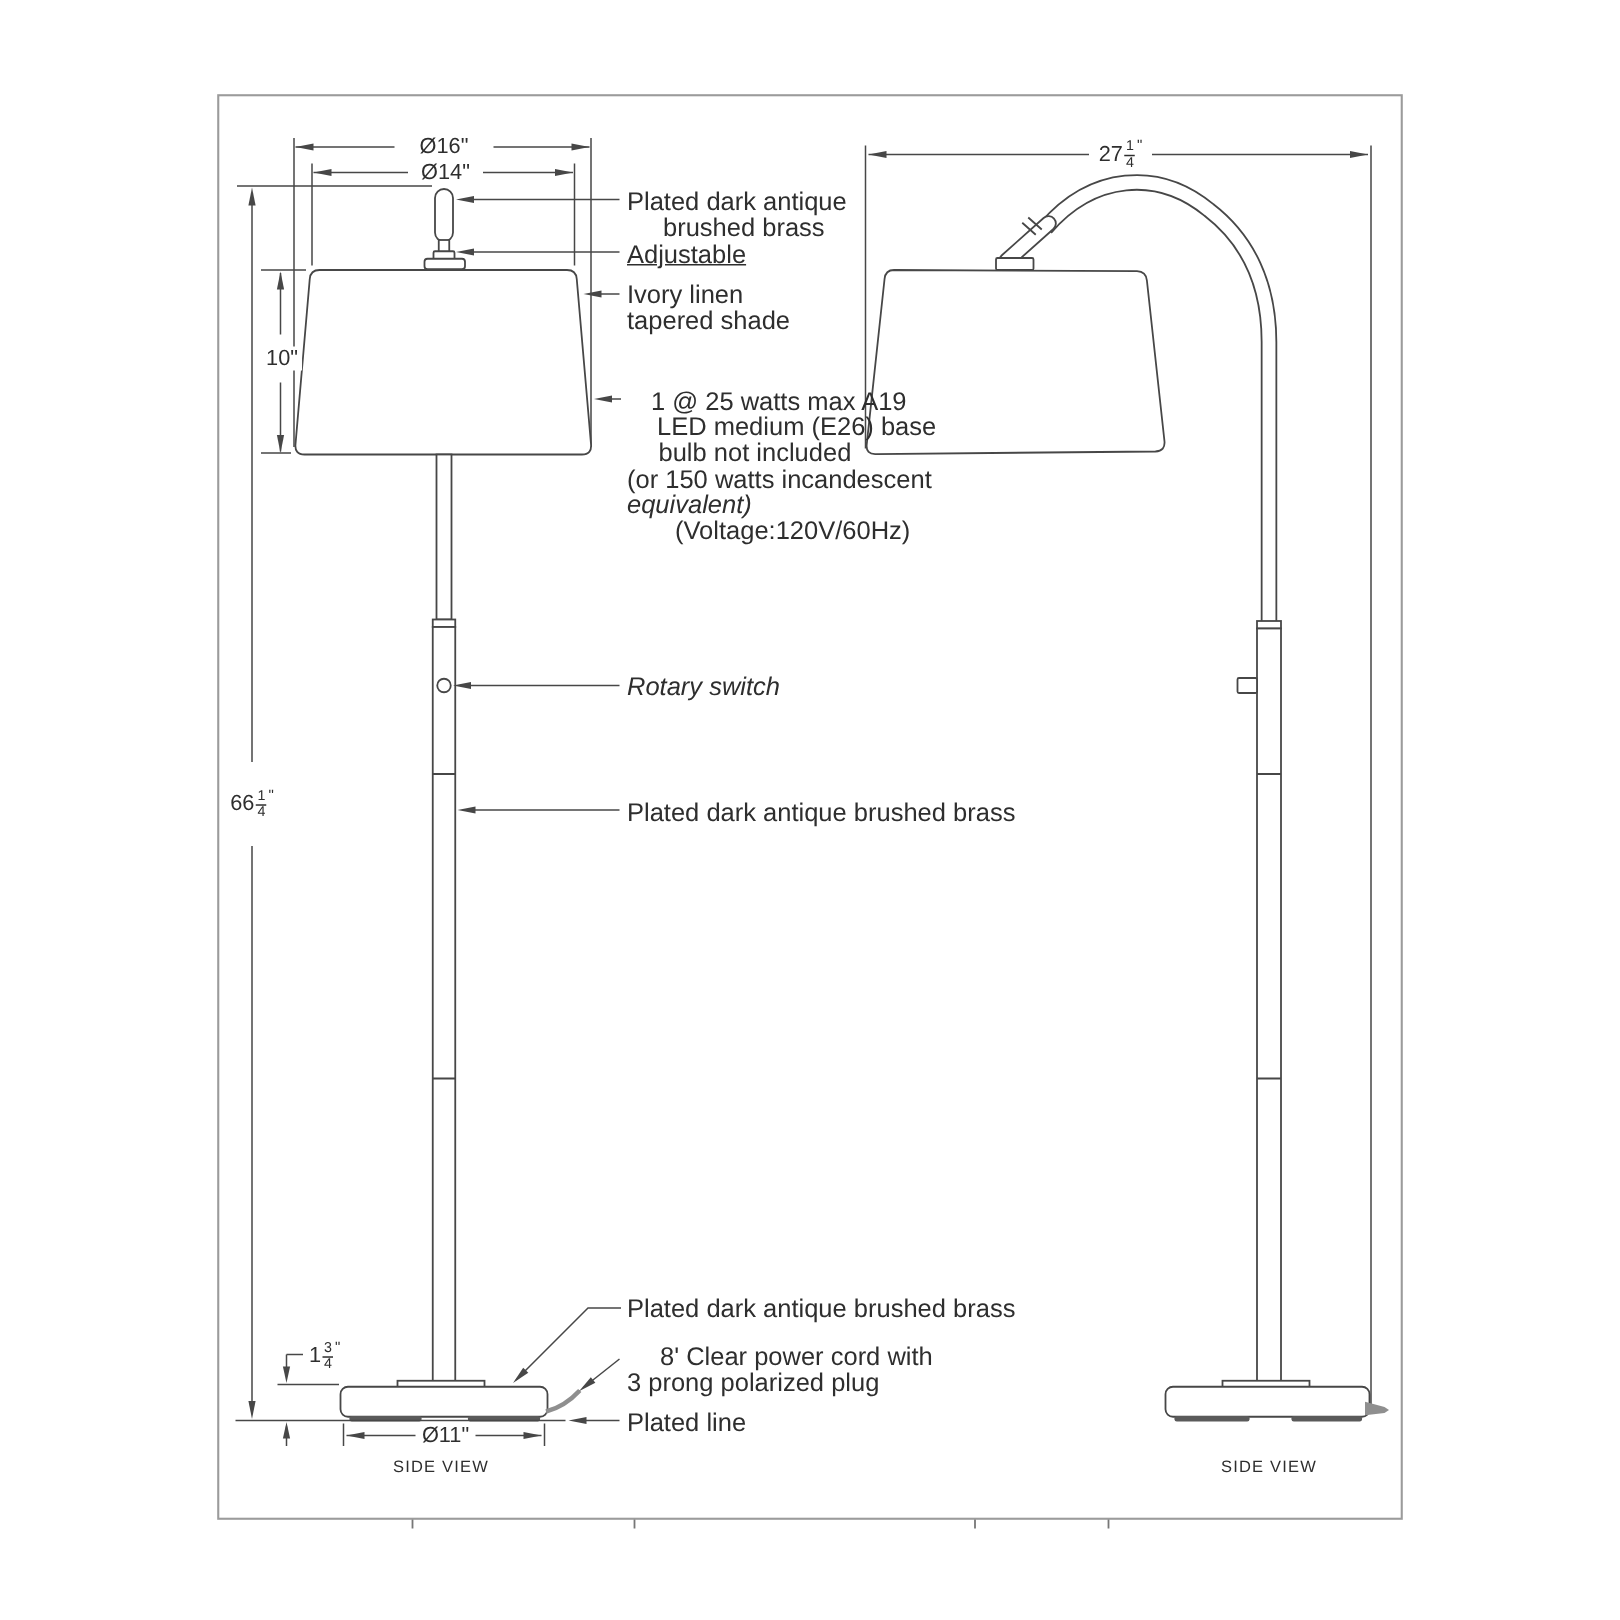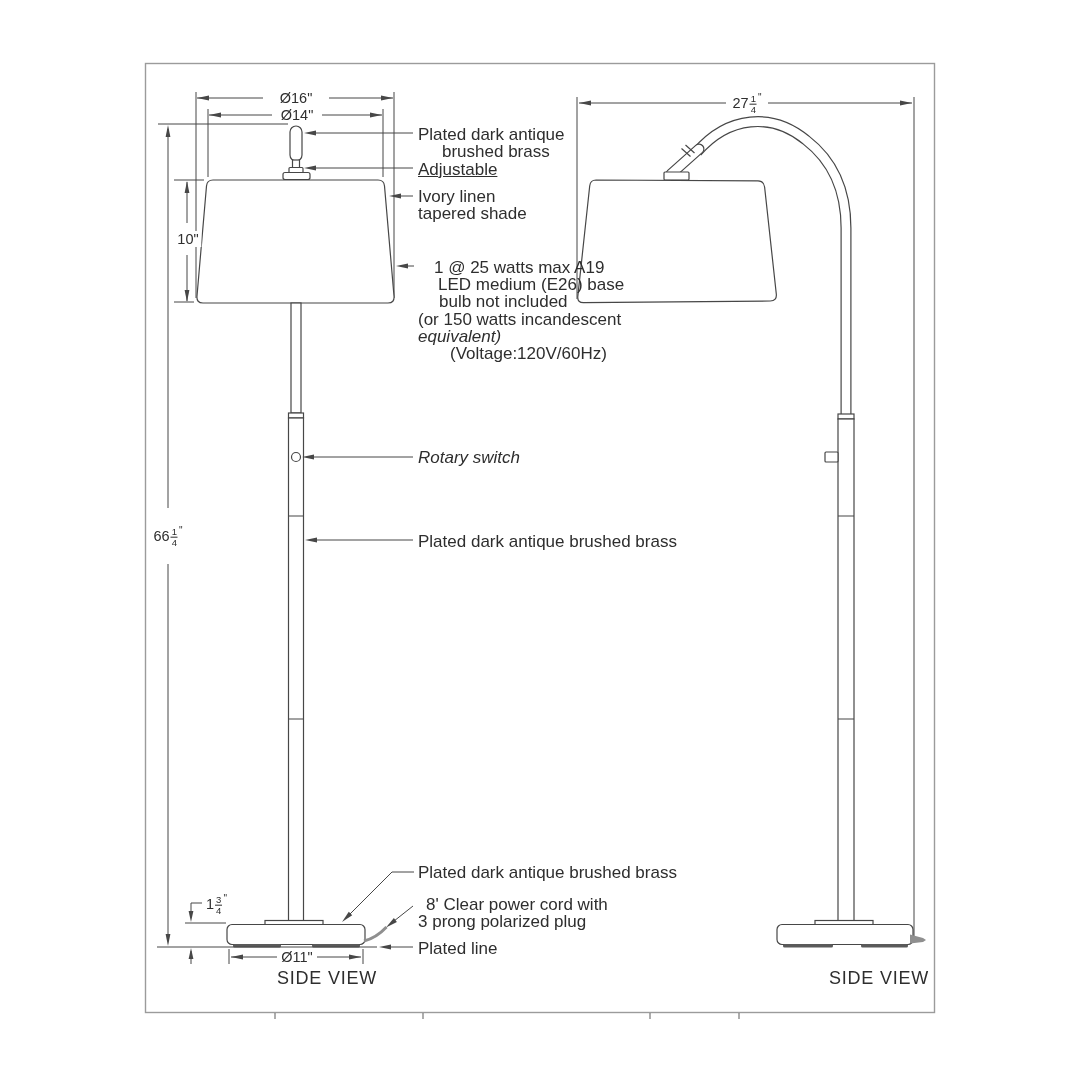--- a/index.html
+++ b/index.html
@@ -3,22 +3,22 @@
 <meta charset="utf-8">
 <style>
   html,body{margin:0;padding:0;background:#fff;}
   #canvas{position:relative;width:1080px;height:1080px;background:#fff;overflow:hidden;
           font-family:"Liberation Sans", sans-serif;color:#2e2e2e;}
   #linework{position:absolute;left:0;top:0;}
   .lbl{position:absolute;font-size:17px;line-height:17.3px;color:#2e2e2e;white-space:nowrap;}
   .dimlbl{position:absolute;font-size:14.5px;color:#2e2e2e;background:#fff;padding:0 3px;
           transform:translate(-50%,-50%);white-space:nowrap;}
   .dimlbl.noc{transform:translate(0,-50%);}
-  .viewtitle{position:absolute;font-size:18px;letter-spacing:.8px;color:#2e2e2e;
-             transform:translate(-50%,-50%);white-space:nowrap;margin-left:33px;}
+  .viewtitle{position:absolute;font-size:11px;letter-spacing:.8px;color:#2e2e2e;
+             transform:translate(-50%,-50%);white-space:nowrap;}
   .frac{display:inline-flex;flex-direction:column;align-items:center;font-size:9.5px;
         line-height:1.05;vertical-align:middle;margin-left:1px;}
   .frac .num{border-bottom:1px solid #2e2e2e;padding:0 1px;}
   .frac .den{padding:0 1px;}
   .unit{font-size:10px;vertical-align:7px;margin-left:1px;}
 </style>
 </head>
 <body>
 
 <div id="canvas">
@@ -155,20 +155,20 @@
   <div class="lbl" style="left:418px;top:205px;">tapered shade</div>
   <div class="lbl" style="left:434px;top:259px;">1 @ 25 watts max A19</div>
   <div class="lbl" style="left:438px;top:276px;">LED medium (E26) base</div>
   <div class="lbl" style="left:418px;top:293px;margin-left:21px;">bulb not included</div>
   <div class="lbl" style="left:418px;top:311px;">(or 150 watts incandescent</div>
   <div class="lbl" style="left:418px;top:328px;font-style:italic;">equivalent)</div>
   <div class="lbl" style="left:418px;top:345px;margin-left:32px;">(Voltage:120V/60Hz)</div>
   <div class="lbl" style="left:418px;top:449px;font-style:italic;">Rotary switch</div>
   <div class="lbl" style="left:418px;top:533px;">Plated dark antique brushed brass</div>
   <div class="lbl" style="left:418px;top:864px;">Plated dark antique brushed brass</div>
-  <div class="lbl" style="left:426px;top:896px;">8' Clear power cord with</div>
+  <div class="lbl" style="left:440px;top:896px;">8' Clear power cord with</div>
   <div class="lbl" style="left:418px;top:913px;">3 prong polarized plug</div>
   <div class="lbl" style="left:418px;top:940px;">Plated line</div>
 
   <div class="viewtitle" style="left:294px;top:978px;">SIDE VIEW</div>
   <div class="viewtitle" style="left:846px;top:978px;">SIDE VIEW</div>
 
 </div>
 
 </body></html>

